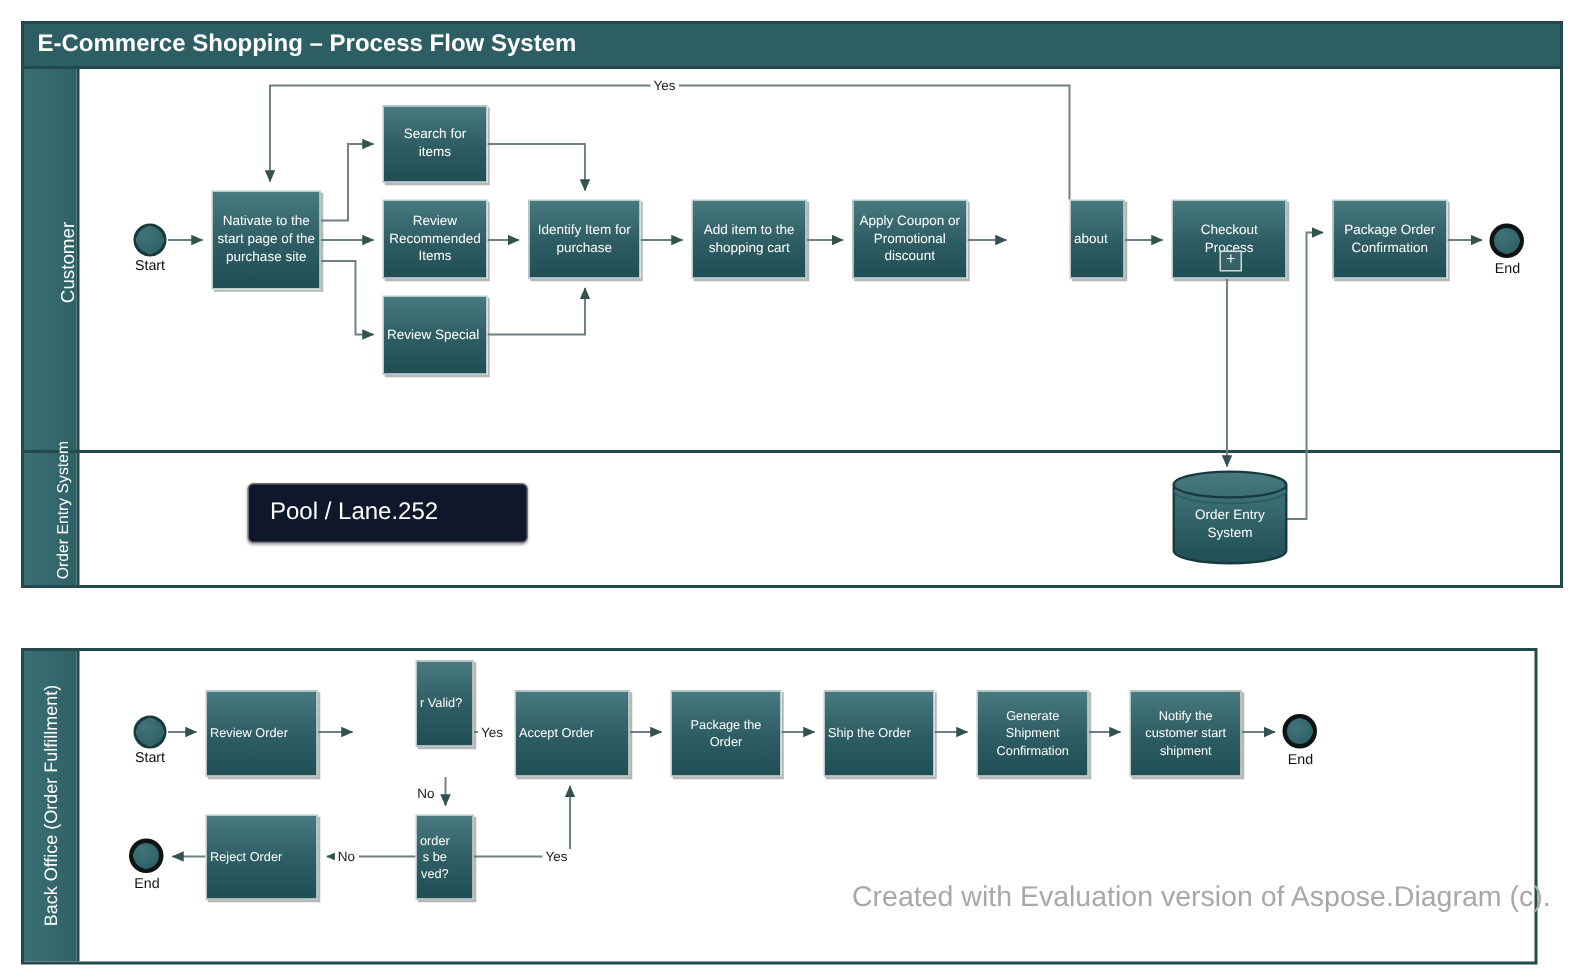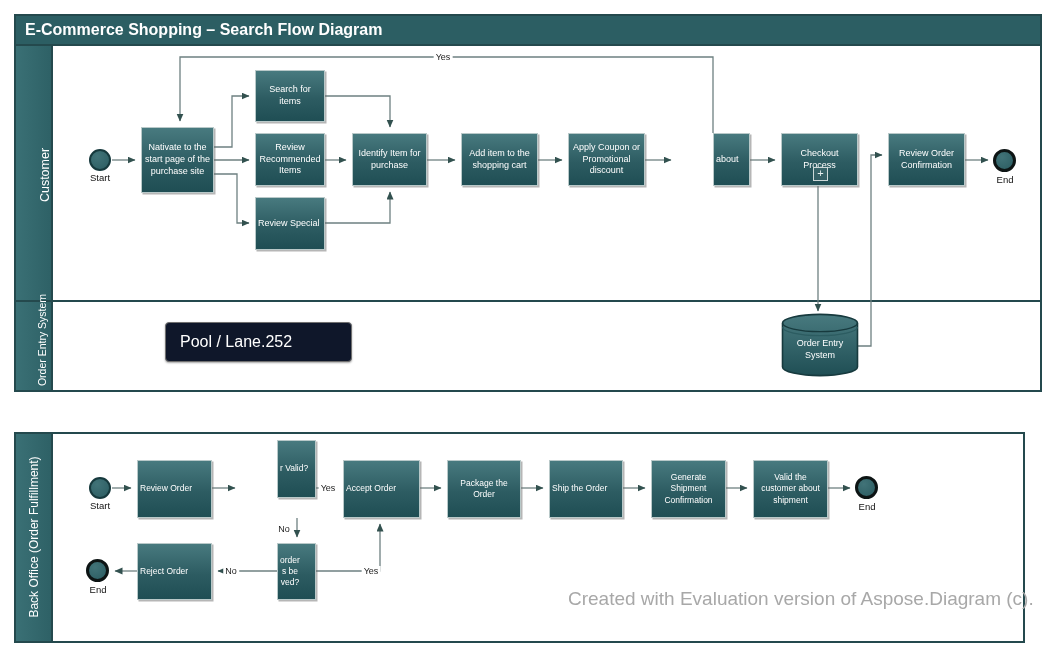--- a/index.html
+++ b/index.html
@@ -46,21 +46,21 @@
     color:#fff;font-size:16px;display:flex;align-items:center;padding:0 14px;box-sizing:border-box;
     box-shadow:0 1px 2px rgba(0,0,0,.35);}
   .watermark{position:absolute;color:#a8a8a8;font-size:19px;white-space:nowrap;}
 </style>
 </head>
 <body>
 
 <div id="stage">
 
   <div class="pool" style="left:14px;top:14px;width:1028px;height:378px;">
-    <div class="pool-title">E-Commerce Shopping – Search Flow Diagram</div>
+    <div class="pool-title">E-Commerce Shopping – Process Flow System</div>
     <div class="lane-strip" style="left:0;top:30px;width:37px;height:254px;"></div>
     <div class="lane-strip" style="left:0;top:286px;width:37px;height:88px;"></div>
     <div class="lane-divider" style="left:0;top:284px;width:1024px;"></div>
     <div class="lane-label" style="left:-81px;top:147px;width:220px;height:24px;font-size:12.5px;">Customer</div>
     <div class="lane-label" style="left:-24px;top:306px;width:100px;height:36px;font-size:10.5px;">Order Entry System</div>
   </div>
 
   <div class="pool" style="left:14px;top:432px;width:1011px;height:211px;">
     <div class="lane-strip" style="left:0;top:0;width:37px;height:207px;"></div>
     <div class="lane-label" style="left:-83px;top:92px;width:204px;height:22px;font-size:12px;">Back Office (Order Fulfillment)</div>
@@ -130,21 +130,21 @@
     <span>Apply Coupon or Promotional discount</span>
   </div>
   <div class="task" style="left:713px;top:133px;width:37px;height:53px;">
     <span>about</span>
   </div>
   <div class="task" style="left:781px;top:133px;width:77px;height:53px;">
     <span style="">Checkout Process</span>
   </div>
   <div class="plus-marker" style="left:813px;top:167px;">+</div>
   <div class="task" style="left:888px;top:133px;width:77px;height:53px;">
-    <span>Review Order Confirmation</span>
+    <span>Package Order Confirmation</span>
   </div>
 
   <div class="event end" style="left:993px;top:149px;width:23px;height:23px;"></div>
   <div class="node-label" style="left:985px;top:174px;width:40px;">End</div>
 
   <div class="edge-label" style="left:443px;top:57px;">Yes</div>
 
   <svg style="position:absolute;left:781px;top:313px;" width="79" height="66">
     <defs>
       <linearGradient id="cylg" x1="0" y1="0" x2="0" y2="1">
@@ -175,21 +175,21 @@
   <div class="task small" style="left:447px;top:460px;width:74px;height:58px;">
     <span>Package the Order</span>
   </div>
   <div class="task small" style="left:549px;top:460px;width:74px;height:58px;">
     <span>Ship the Order</span>
   </div>
   <div class="task small" style="left:651px;top:460px;width:75px;height:58px;">
     <span>Generate Shipment Confirmation</span>
   </div>
   <div class="task small" style="left:753px;top:460px;width:75px;height:58px;">
-    <span>Valid the customer about shipment</span>
+    <span>Notify the customer start shipment</span>
   </div>
 
   <div class="event end" style="left:855px;top:476px;width:23px;height:23px;"></div>
   <div class="node-label" style="left:847px;top:501px;width:40px;">End</div>
 
   <div class="task small prewrap" style="left:277px;top:543px;width:39px;height:57px;">
     <span class="prewrap">order
 s be
 ved?</span>
   </div>

